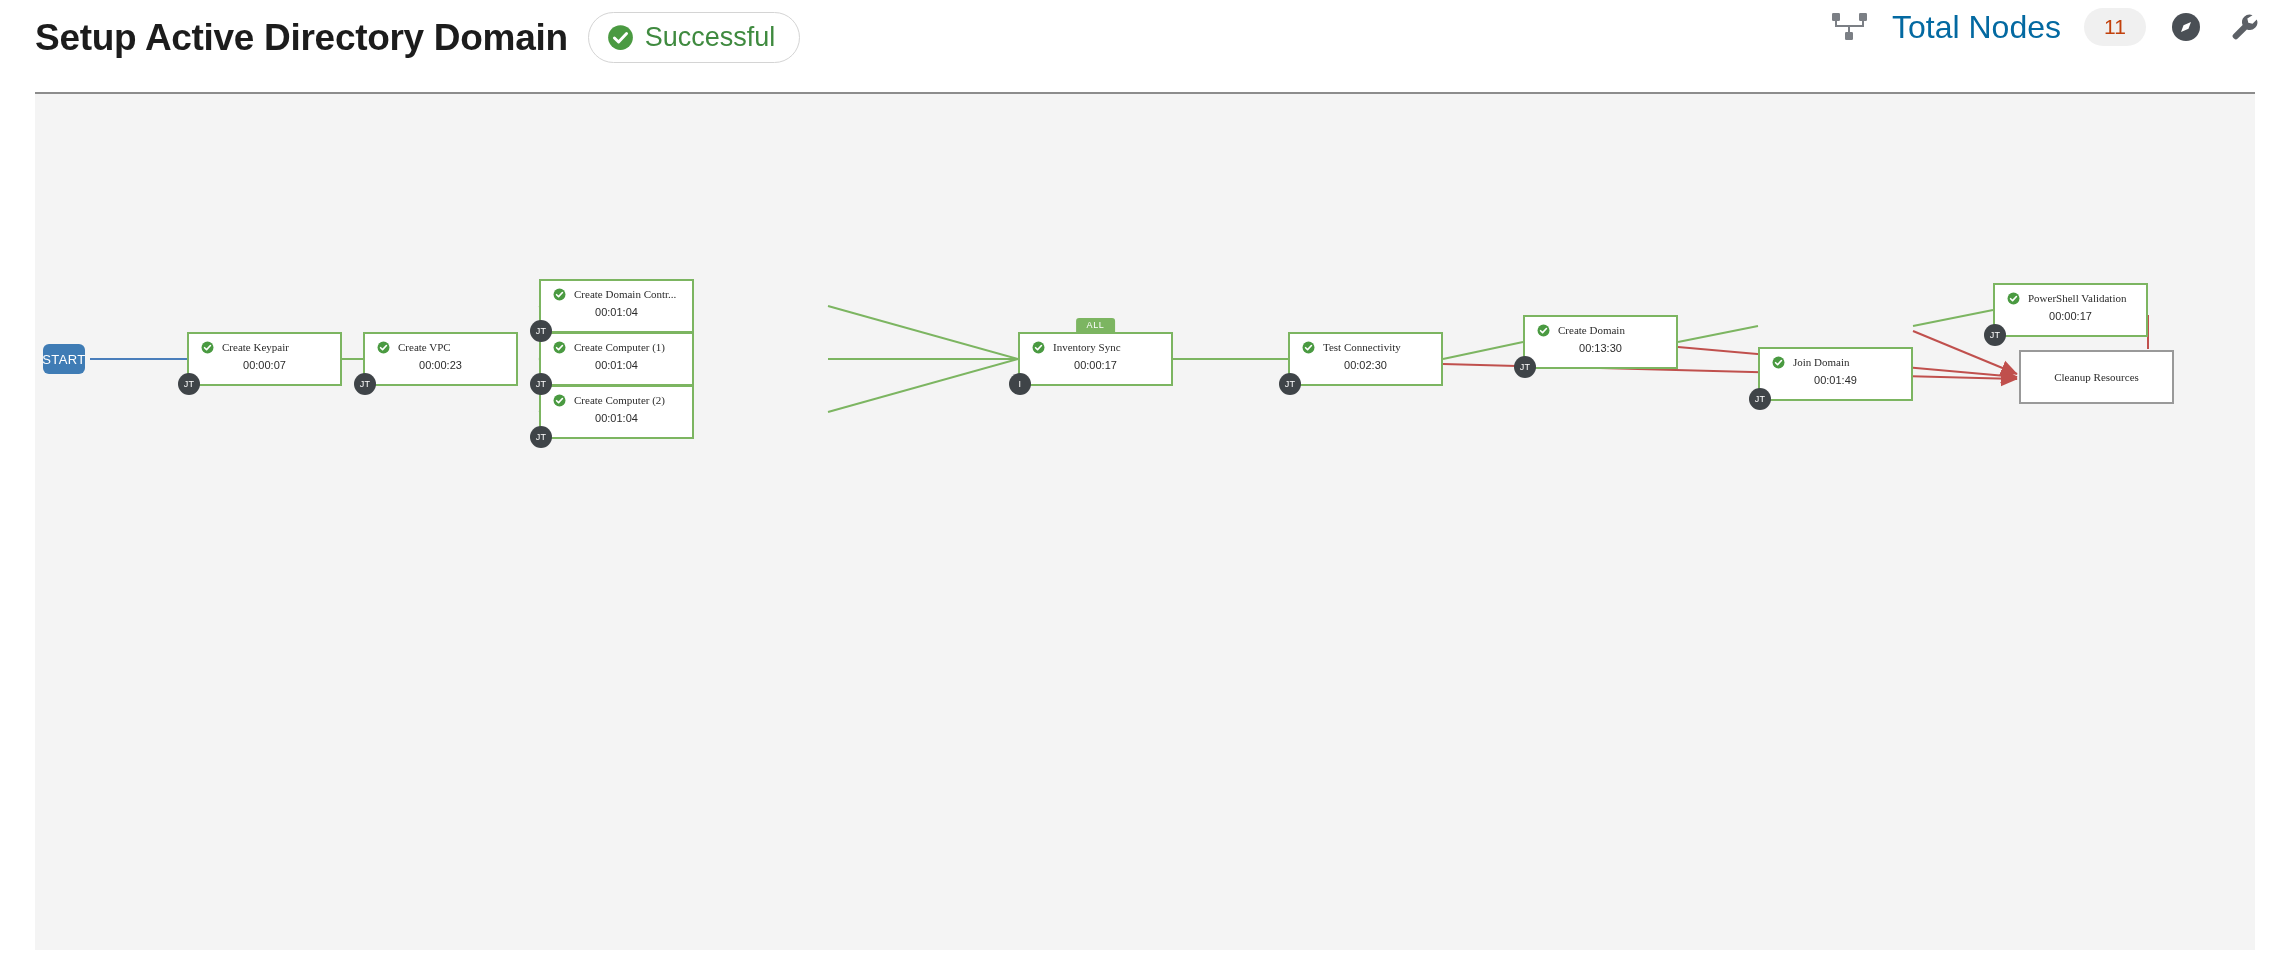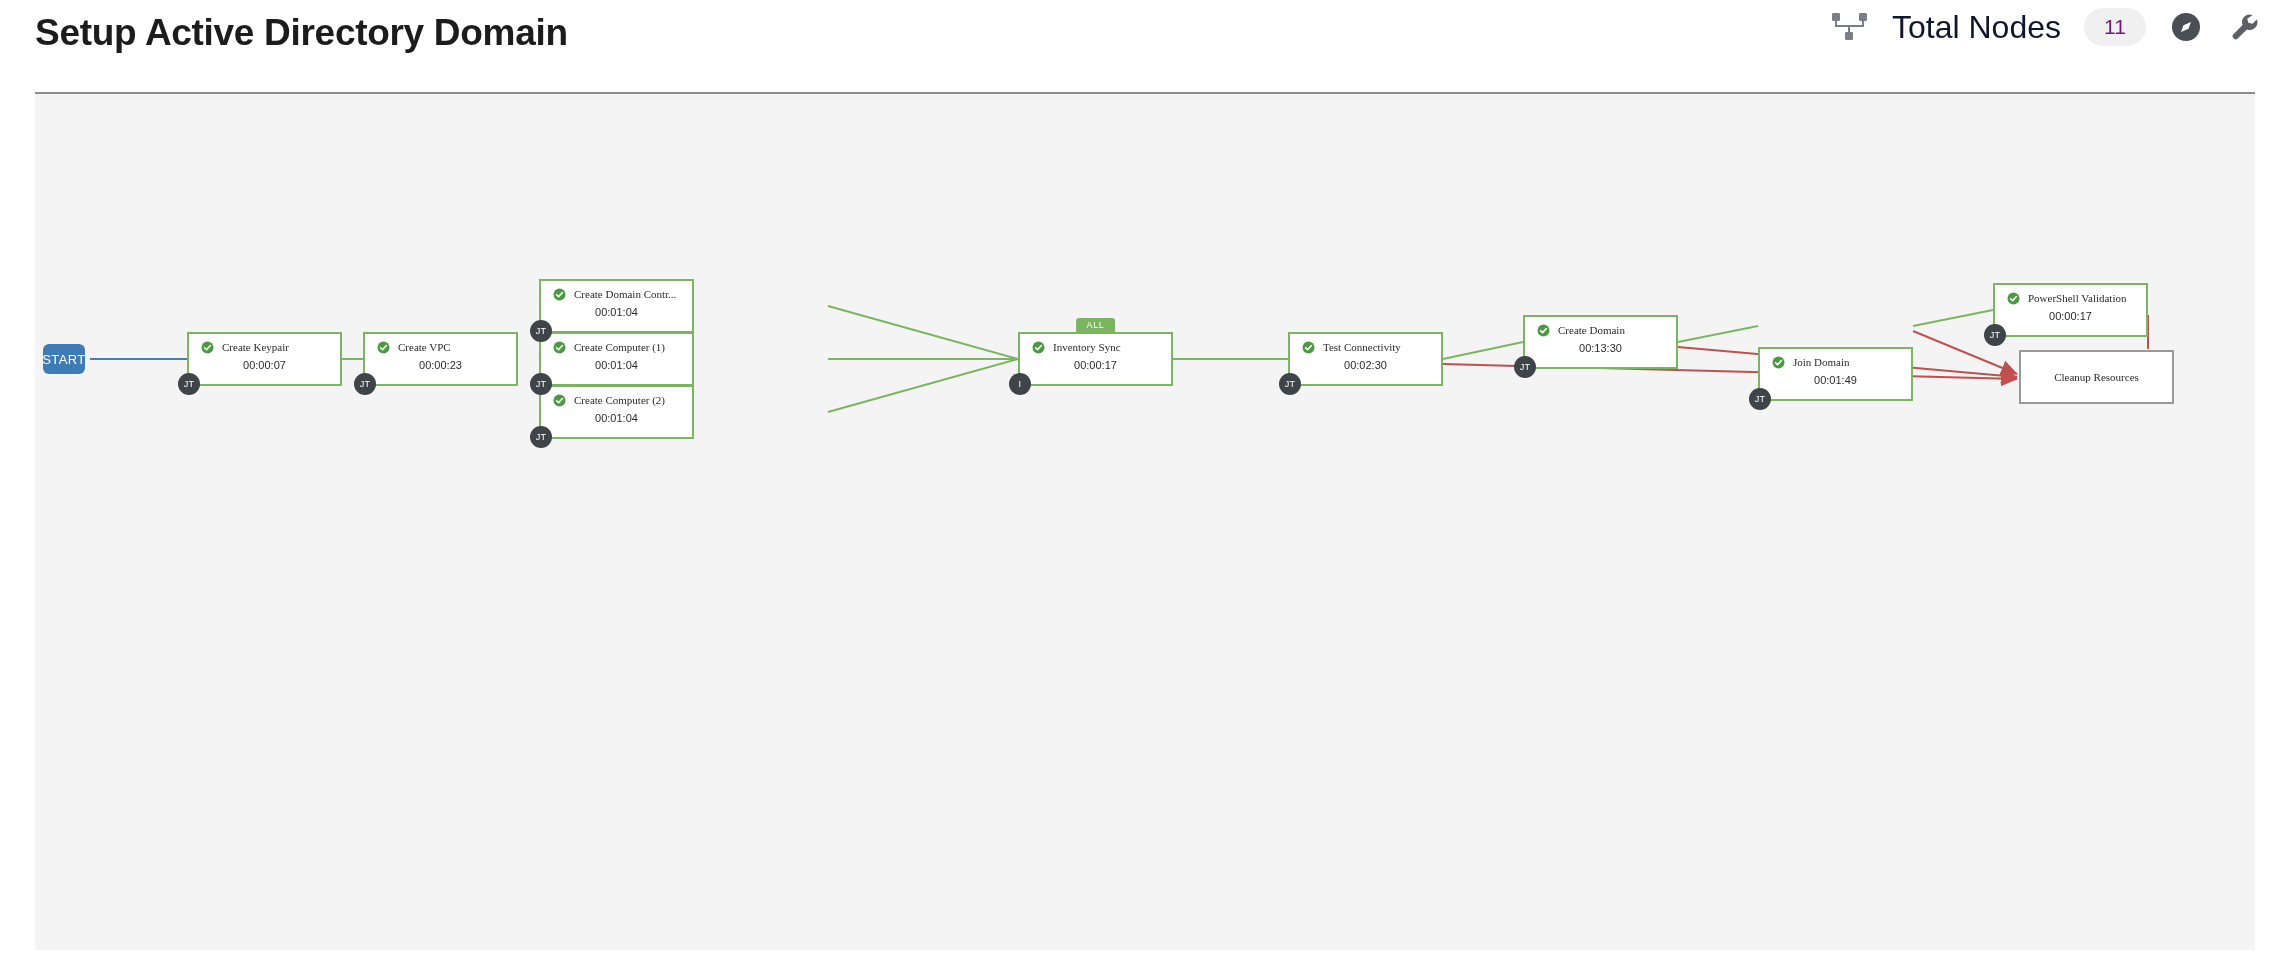--- a/index.html
+++ b/index.html
@@ -63,33 +63,33 @@
     position: absolute;
     right: 30px;
     top: 8px;
     display: flex;
     align-items: center;
     gap: 23px;
   }
   .sitemap-icon { width: 38px; height: 30px; display:block; }
   .total-nodes-label {
     font-size: 32px;
-    color: #0f172a;
+    color: #0369a1;
     white-space: nowrap;
   }
   .node-count-pill {
     background: #f0f0f0;
     border-radius: 20px;
     min-width: 62px;
     height: 38px;
     display: flex;
     align-items: center;
     justify-content: center;
     font-size: 21px;
-    color: #701a75;
+    color: #c2410c;
     padding: 0 12px;
     box-sizing: border-box;
   }
   .compass-icon { width: 34px; height: 34px; display:block; }
   .wrench-icon  { width: 34px; height: 34px; display:block; }
 
   .header-rule {
     position: absolute;
     left: 35px;
     top: 92px;
@@ -206,20 +206,27 @@
   }
 </style>
 </head>
 <body>
 
 <div class="header">
 
   <div class="header-left">
     <div class="page-title">Setup Active Directory Domain</div>
 
+    <div class="status-badge">
+      <svg class="check-circle" viewBox="0 0 24 24">
+        <circle cx="12" cy="12" r="11" fill="#4a9a41"></circle>
+        <path d="M6.6 12.4 L10.3 16 L17.4 8.4" fill="none" stroke="#ffffff" stroke-width="2.6" stroke-linecap="round" stroke-linejoin="round"></path>
+      </svg>
+      <span class="badge-label">Successful</span>
+    </div>
   </div>
 
   <div class="header-right">
     <svg class="sitemap-icon" viewBox="0 0 38 30">
       <rect x="1" y="1" width="8" height="8" rx="1.2" fill="#7b7f85"></rect>
       <rect x="28" y="1" width="8" height="8" rx="1.2" fill="#7b7f85"></rect>
       <rect x="14" y="20" width="8" height="8" rx="1.2" fill="#7b7f85"></rect>
       <path d="M5 9 L5 14 L32 14 L32 9" fill="none" stroke="#7b7f85" stroke-width="2"></path>
       <path d="M18 14 L18 20" fill="none" stroke="#7b7f85" stroke-width="2"></path>
     </svg>

